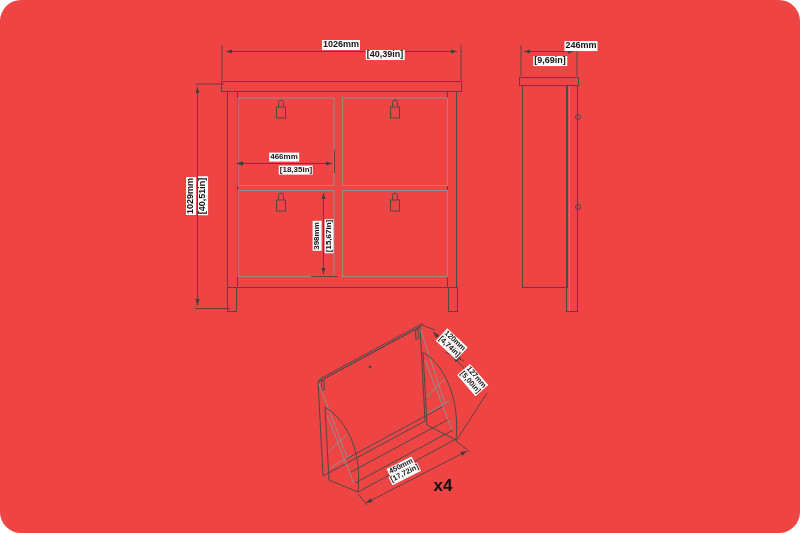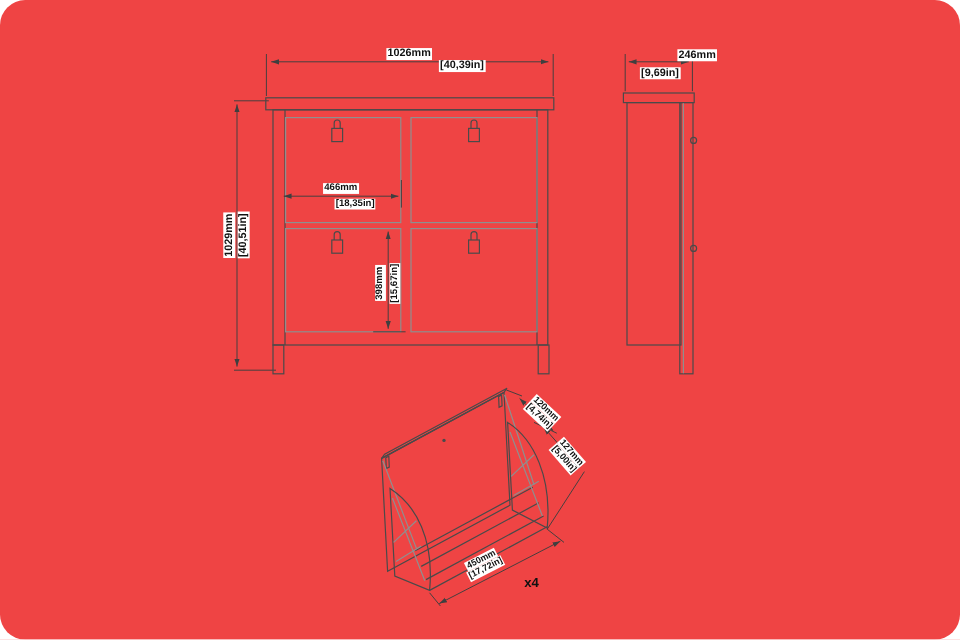--- a/index.html
+++ b/index.html
@@ -19,21 +19,21 @@
   .sz8{font-size:8px;}
   .sz7{font-size:7.5px;}
   .rot-n90{transform:translate(-50%,-50%) rotate(-90deg);}
   .rot-0{transform:translate(-50%,-50%);}
   .dim-group{
     position:absolute;display:flex;flex-direction:column;align-items:center;
     background:transparent;
   }
   .dim-group .dim-label{position:static;transform:none;}
   .qty{
-    position:absolute;font-weight:bold;font-size:11px;color:#111;
+    position:absolute;font-weight:bold;font-size:17px;color:#111;
     transform:translate(-50%,-50%);
   }
 </style>
 </head>
 <body>
 
 <div id="stage">
 
   <svg id="lineart" width="800" height="533" viewBox="0 0 800 533">
     <defs>

